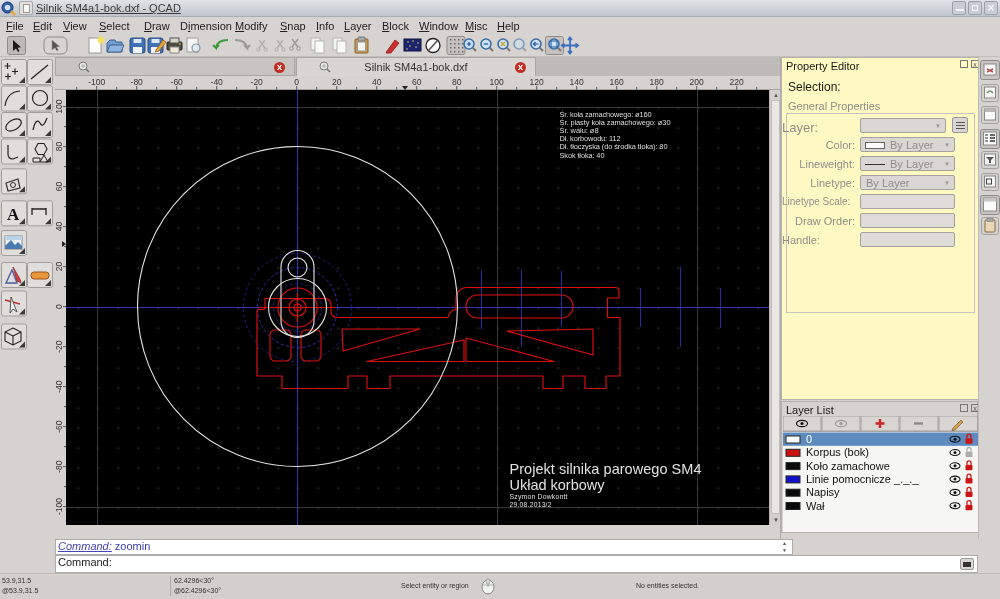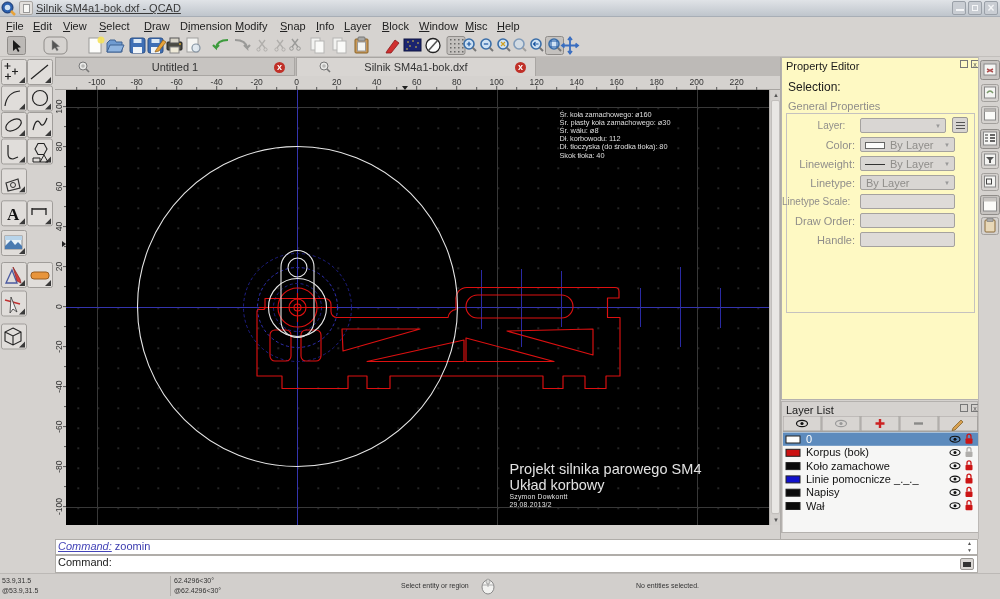--- a/index.html
+++ b/index.html
@@ -32,21 +32,21 @@
   
   #canvas { left:66px; top:90px; width:703px; height:435px; background:#000; }
   
   #vscroll { left:769px; top:90px; width:11px; height:435px; background:#d0cdca; border-left:1px solid #b5b2af;}
   #hscrollrow { left:55px; top:525px; width:725px; height:14px; background:#d0cdca; border-top:1px solid #b5b2af;margin-top:23px;}
   
   #rpanel { left:780px; top:57px; width:198px; height:482px; background:#d5d2cf; border-left:1px solid #aeaba8; }
   
   #dockstrip { left:978px; top:57px; width:22px; height:482px; background:#d5d2cf; border-left:1px solid #bcb9b6;}
   
-  #cmdhist { left:55px; top:539px; width:923px; height:16px; background:#fff; border:1px solid #b0ada9; font-size:11px; }
+  #cmdhist { left:55px; top:539px; width:738px; height:16px; background:#fff; border:1px solid #b0ada9; font-size:11px; }
   #cmdline { left:55px; top:555px; width:923px; height:18px; background:#fff; border:1px solid #b0ada9; font-size:11px; color:#222;}
   
   #statusbar { left:0; top:573px; width:1000px; height:26px; background:#d2cfcc; border-top:1px solid #bcb9b6; font-size:7px; color:#333;}
 </style>
 </head>
 <body>
   <div class="abs" id="titlebar"></div>
   <svg class="abs" style="left:1px;top:1px" width="15" height="15" viewBox="0 0 15 15">
     <circle cx="6.5" cy="6.5" r="5.5" fill="#2a5fae" stroke="#16336a"></circle>
     <circle cx="6.5" cy="6.5" r="2.8" fill="#cfe2f4"></circle>
@@ -192,21 +192,20 @@
     </g>
   </svg>
   </div>
   <div class="abs" id="tabbar">
     <div class="tab" id="tab1">
       <svg class="tico" viewBox="0 0 12 12">
         <circle cx="5" cy="5" r="4" fill="#e8e8e6" stroke="#777"></circle>
         <circle cx="5" cy="5" r="1.8" fill="#b8b8b6"></circle>
         <path d="M8,8 L11,11" stroke="#777" stroke-width="1.6"></path>
       </svg>
-      <div class="tabtxt">Untitled 1</div>
       <div class="tclose">x</div>
     </div>
     <div class="tab" id="tab2">
       <svg class="tico" viewBox="0 0 12 12">
         <circle cx="5" cy="5" r="4" fill="#e8e8e6" stroke="#777"></circle>
         <circle cx="5" cy="5" r="1.8" fill="#b8b8b6"></circle>
         <path d="M8,8 L11,11" stroke="#777" stroke-width="1.6"></path>
       </svg>
       <div class="tabtxt">Silnik SM4a1-bok.dxf</div>
       <div class="tclose">x</div>
@@ -482,21 +481,21 @@
   <div class="abs" id="rpanel">
 
     <div class="abs" style="left:0;top:0;width:221px;height:343px;border:1px solid #b4b1ae;background:#fef9c3">
       <div class="abs" style="left:4px;top:2px;font-size:11px;color:#1a1a1a">Property Editor</div>
       <div class="abs" style="left:178px;top:2px;width:8px;height:8px;border:1px solid #777"></div>
       <div class="abs" style="left:189px;top:2px;width:8px;height:8px;border:1px solid #777;font-size:7px;line-height:7px;text-align:center;color:#555">x</div>
       <div class="abs" style="left:6px;top:22px;font-size:12px;color:#1a1a1a">Selection:</div>
       <div class="abs" style="left:6px;top:42px;font-size:11px;color:#8f8d8a">General Properties</div>
       <div class="abs" style="left:4px;top:55px;width:189px;height:200px;border:1px solid #c5c2bf"></div>
 
-      <div class="abs" style="left:13px;top:62px;width:73px;text-align:center;font-size:10px;color:#908e8b">Layer:</div>
+      <div class="abs" style="left:0;top:62px;width:73px;text-align:left;font-size:13px;color:#908e8b">Layer:</div>
       <div class="abs" style="left:78px;top:60px;width:86px;height:15px;background:#d9d6d3;border:1px solid #a5a29f;border-radius:2px">
         <span style="position:absolute;right:4px;top:4px;font-size:6px;color:#999">▼</span>
       </div>
       <div class="abs" style="left:170px;top:59px;width:16px;height:16px;background:#d8d5d2;border:1px solid #9a9794;border-radius:2px">
         <div style="position:absolute;left:3px;top:4px;width:9px;height:1px;background:#555"></div>
         <div style="position:absolute;left:3px;top:7px;width:9px;height:1px;background:#555"></div>
         <div style="position:absolute;left:3px;top:10px;width:9px;height:1px;background:#555"></div>
       </div>
       <div class="abs" style="left:0;top:81px;width:73px;text-align:right;font-size:11px;color:#908e8b">Color:</div>
       <div class="abs" style="left:78px;top:79px;width:95px;height:15px;background:#d9d6d3;border:1px solid #a5a29f;border-radius:2px;font-size:11px;color:#8f8d8a">
@@ -512,21 +511,21 @@
       </div>
       <div class="abs" style="left:0;top:119px;width:73px;text-align:right;font-size:11px;color:#908e8b">Linetype:</div>
       <div class="abs" style="left:78px;top:117px;width:95px;height:15px;background:#d9d6d3;border:1px solid #a5a29f;border-radius:2px;font-size:11px;color:#8f8d8a">
         <span style="position:absolute;left:5px;top:1px">By Layer</span>
         <span style="position:absolute;right:4px;top:4px;font-size:6px;color:#999">▼</span>
       </div>
       <div class="abs" style="left:0;top:138px;width:74px;text-align:left;font-size:10px;color:#908e8b;white-space:nowrap">Linetype Scale:</div>
       <div class="abs" style="left:78px;top:136px;width:95px;height:15px;background:#dedbd8;border:1px solid #a5a29f;border-radius:2px"></div>
       <div class="abs" style="left:0;top:157px;width:73px;text-align:right;font-size:11px;color:#908e8b">Draw Order:</div>
       <div class="abs" style="left:78px;top:155px;width:95px;height:15px;background:#dedbd8;border:1px solid #a5a29f;border-radius:2px"></div>
-      <div class="abs" style="left:0;top:176px;width:73px;text-align:right;font-size:11px;color:#908e8b">Handle:</div>
+      <div class="abs" style="left:0;top:176px;width:73px;text-align:left;font-size:11px;color:#908e8b">Handle:</div>
       <div class="abs" style="left:78px;top:174px;width:95px;height:15px;background:#dedbd8;border:1px solid #a5a29f;border-radius:2px"></div>
     </div>
 
     <div class="abs" style="left:0;top:344px;width:197px;height:132px;border:1px solid #b4b1ae;background:#d5d2cf">
       <div class="abs" style="left:4px;top:2px;font-size:11px;color:#1a1a1a">Layer List</div>
       <div class="abs" style="left:178px;top:2px;width:8px;height:8px;border:1px solid #777"></div>
       <div class="abs" style="left:189px;top:2px;width:8px;height:8px;border:1px solid #777;font-size:7px;line-height:7px;text-align:center;color:#555">x</div>
 
       <div class="abs" style="left:1px;top:14px;width:195px;height:15px">
         <svg width="195" height="15" viewBox="0 0 195 15">

